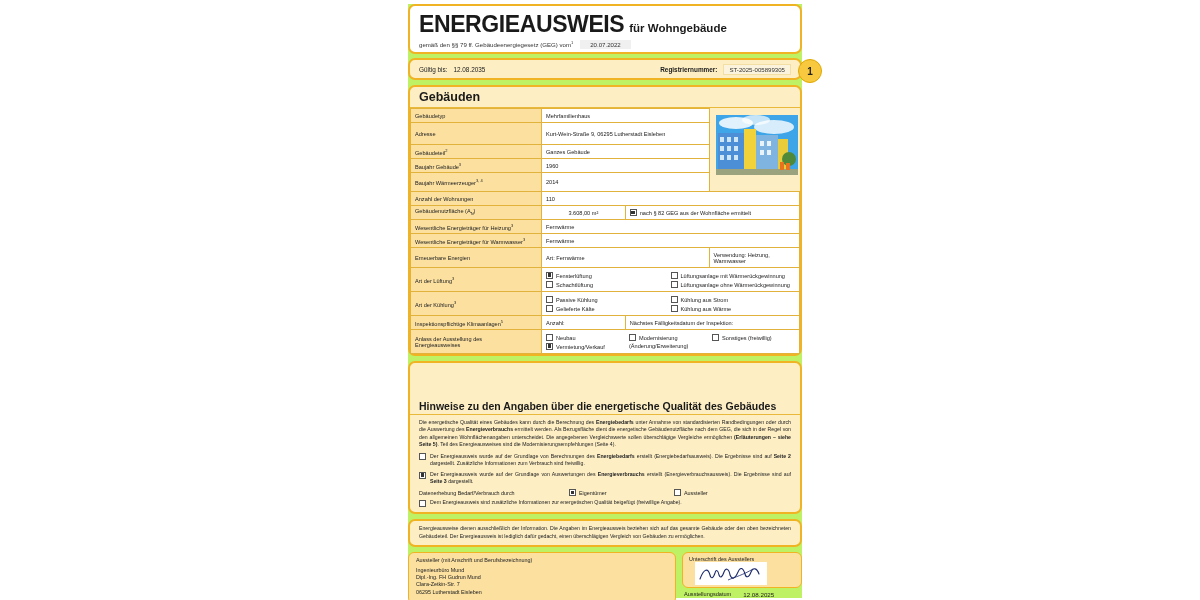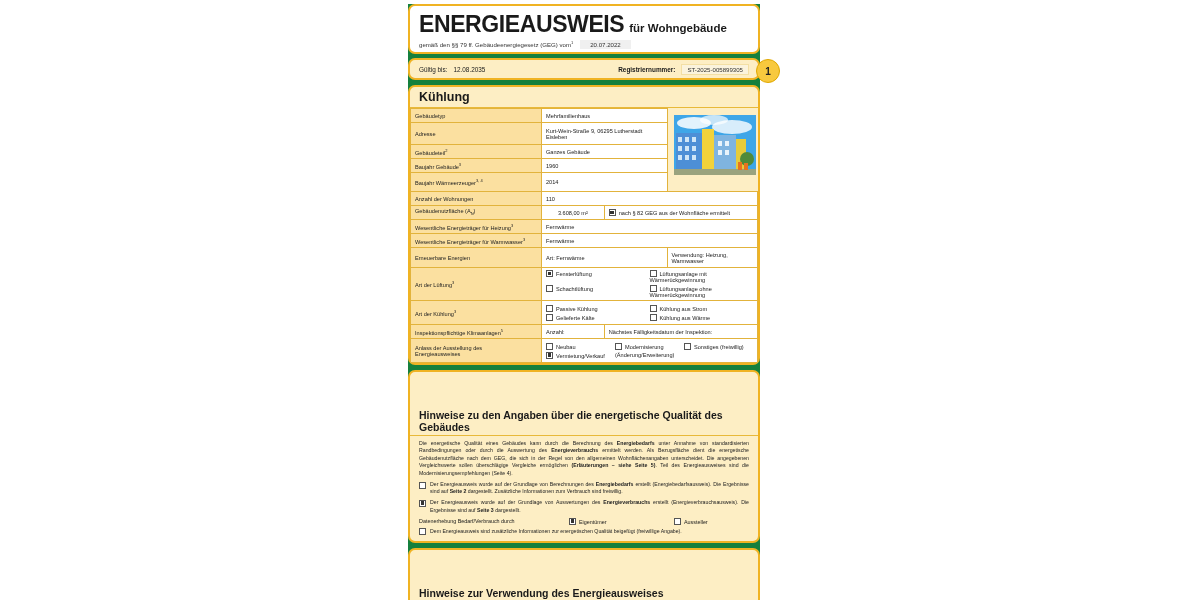--- a/index.html
+++ b/index.html
@@ -5,22 +5,22 @@
   html,body{margin:0;padding:0;}
   body{
     width:1200px;height:600px;
     background:#ffffff;
     font-family:"Liberation Sans", sans-serif;
     color:#1a1a1a;
     overflow:hidden;
   }
   .page{
     position:absolute;left:408px;top:4px;
-    width:352px;height:594px;
-    background:#15803d;
+    width:394px;height:594px;
+    background:#bef264;
   }
   
   .panel{
     border:2px solid #f0b323;
     border-radius:7px;
     background:#fdeec4;
     box-sizing:border-box;
   }
   
   .title-block{
@@ -166,21 +166,21 @@
     <span class="gultig">Gültig bis:</span>
     <span class="gdate">12.08.2035</span>
     <span class="regwrap">
       <span class="reglbl">Registriernummer:</span>
       <span class="regval">ST-2025-005899305</span>
     </span>
     <span class="pagebadge">1</span>
   </div>
 
   <div class="panel" style="margin-top:5px;position:relative;">
-    <div class="sec-h">Kühlung</div>
+    <div class="sec-h">Gebäuden</div>
 
     <div class="photo">
       <svg width="82" height="60" viewBox="0 0 82 60">
         <rect x="0" y="0" width="82" height="60" fill="#3ea6e8"></rect>
         <ellipse cx="20" cy="8" rx="17" ry="6" fill="#ffffff" opacity=".85"></ellipse>
         <ellipse cx="58" cy="12" rx="20" ry="7" fill="#ffffff" opacity=".8"></ellipse>
         <ellipse cx="40" cy="5" rx="14" ry="5" fill="#ffffff" opacity=".7"></ellipse>
         <rect x="2" y="18" width="26" height="38" fill="#4d8fd6"></rect>
         <rect x="28" y="14" width="12" height="42" fill="#f2d23a"></rect>
         <rect x="40" y="20" width="22" height="36" fill="#7fb4e0"></rect>
@@ -331,21 +331,20 @@
       <div class="o1"><span class="cb on"></span><span>Eigentümer</span></div>
       <div><span class="cb"></span><span>Aussteller</span></div>
     </div>
     <div class="ck-row" style="padding-bottom:4px;">
       <div class="bx"><span class="cb"></span></div>
       <div class="tx">Dem Energieausweis sind zusätzliche Informationen zur energetischen Qualität beigefügt (freiwillige Angabe).</div>
     </div>
   </div>
 
   <div class="panel" style="margin-top:5px;">
-    <div class="sec-h small" style="border-bottom:1.2px solid #e8b93a;">Hinweise zur Verwendung des Energieausweises</div>
     <div class="para" style="padding-bottom:5px;">Energieausweise dienen ausschließlich der Information. Die Angaben im Energieausweis beziehen sich auf das gesamte Gebäude oder den oben bezeichneten Gebäudeteil. Der Energieausweis ist lediglich dafür gedacht, einen überschlägigen Vergleich von Gebäuden zu ermöglichen.</div>
   </div>
 
   <div class="issuer-wrap">
     <div class="iss-left">
       <div class="iss-lbl">Aussteller (mit Anschrift und Berufsbezeichnung)</div>
       <div class="iss-addr">
         <div>Ingenieurbüro Mund</div>
         <div>Dipl.-Ing. FH Gudrun Mund</div>
         <div>Clara-Zetkin-Str. 7</div>

